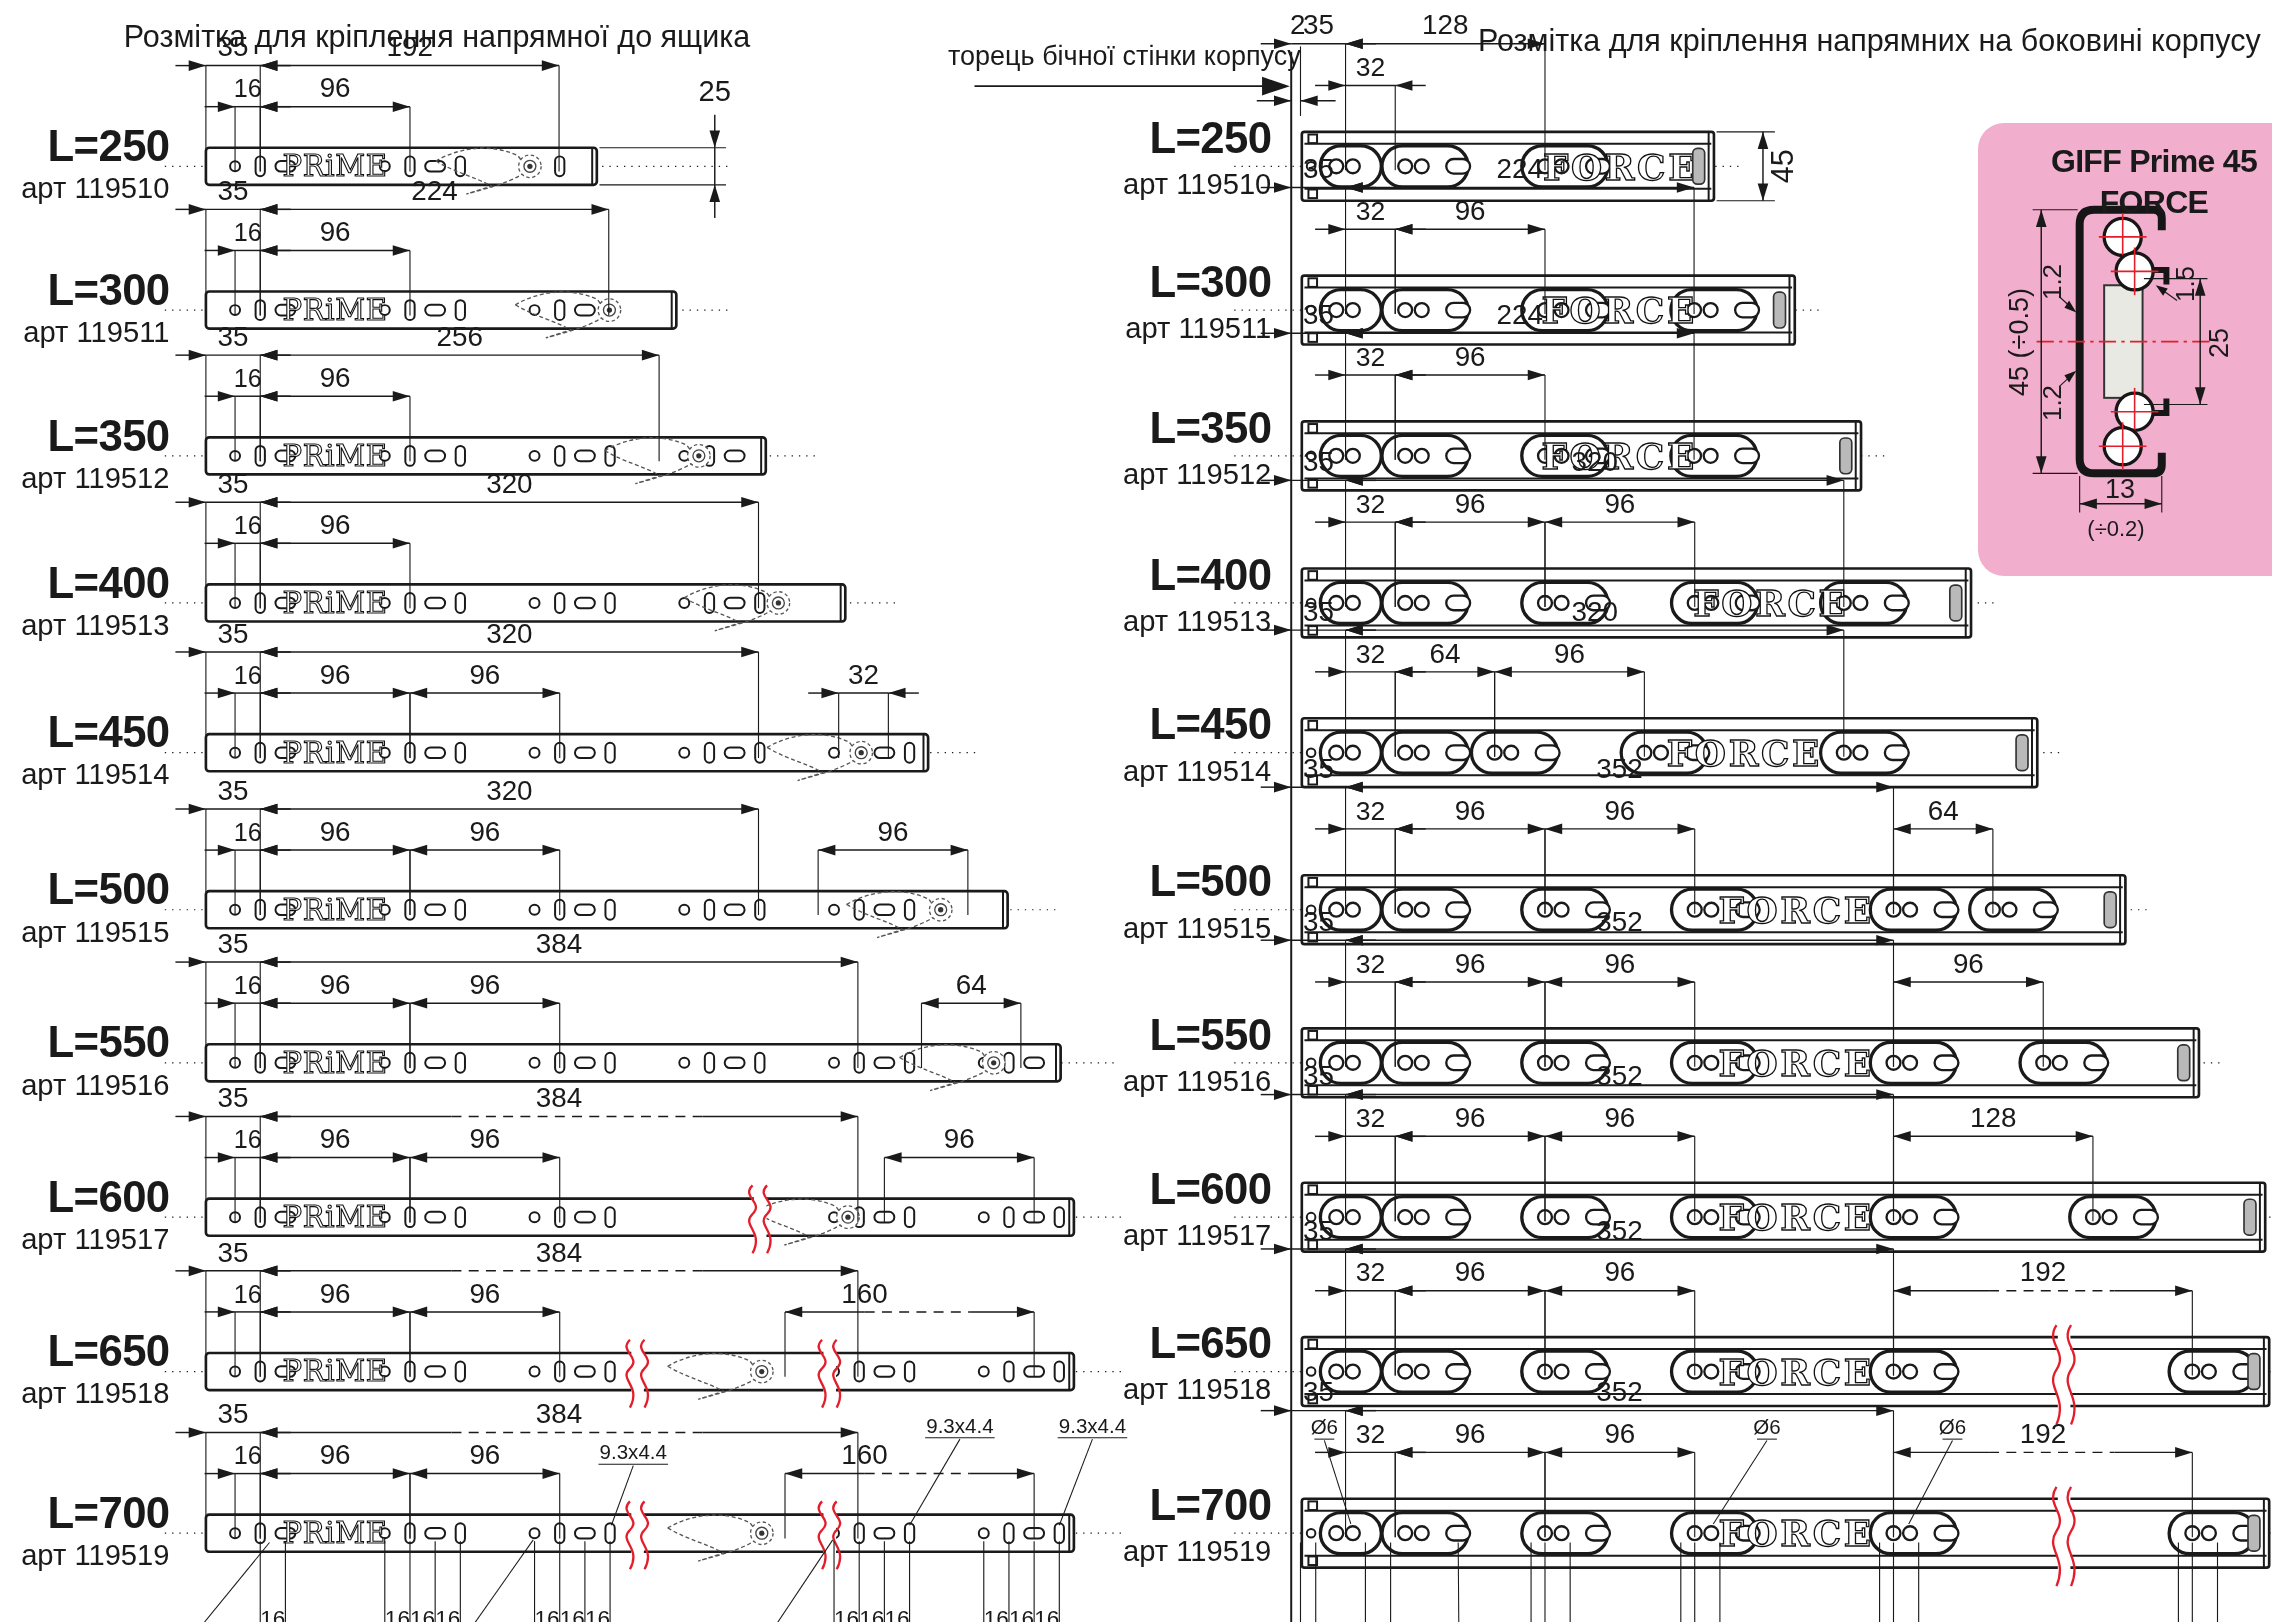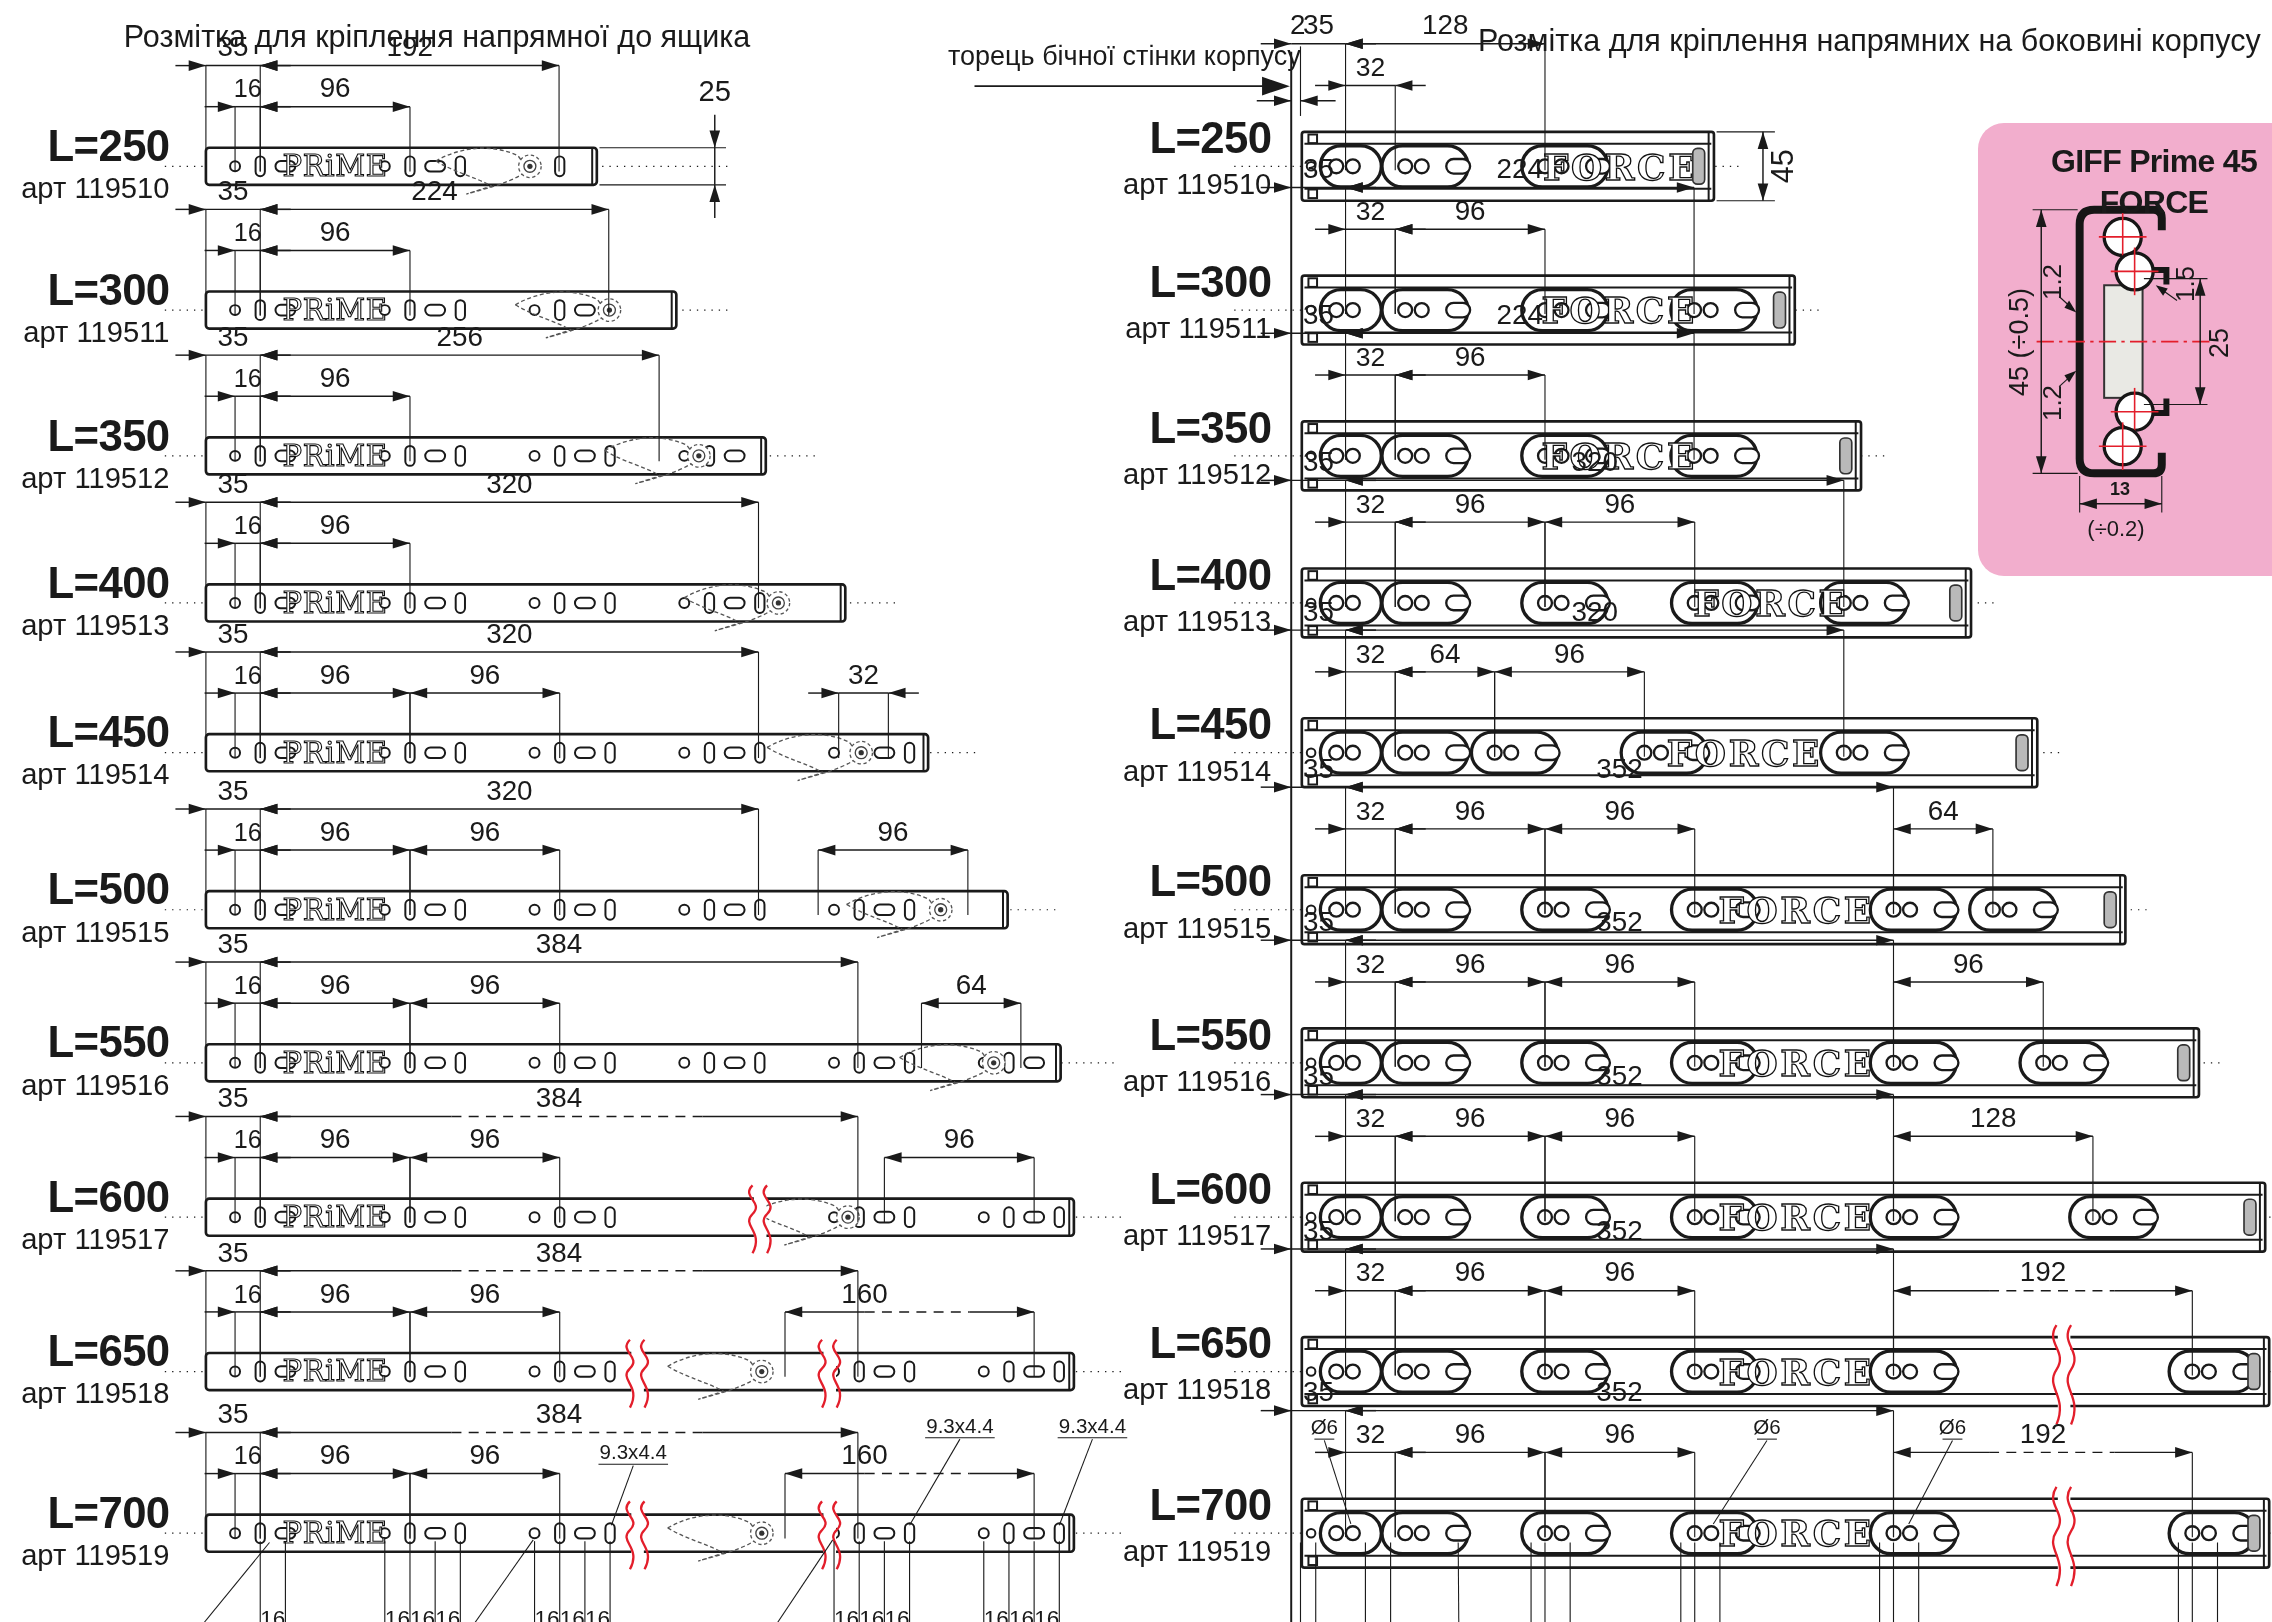--- a/index.html
+++ b/index.html
@@ -1566,17 +1566,17 @@
         <line x1="300" y1="268" x2="272" y2="248" stroke="#1a1a1a" stroke-width="1.7"></line>
         <polygon points="268,245 286,250 279,261" fill="#161616"></polygon>
       </svg>
     <div class="ttl" style="top:20px;">GIFF Prime 45</div>
     <div class="ttl" style="top:61px;">FORCE</div>
     <div class="cdim rot" style="left:41px;top:219px;font-size:27px;">45 (÷0.5)</div>
     <div class="cdim rot" style="left:74px;top:159px;">1.2</div>
     <div class="cdim rot" style="left:74px;top:280px;">1.2</div>
     <div class="cdim rot" style="left:207px;top:161px;">1.5</div>
     <div class="cdim rot" style="left:241px;top:220px;font-size:27px;">25</div>
-    <div class="cdim" style="left:142px;top:366px;font-size:18px;font-weight:bold;">13</div>
+    <div class="cdim" style="left:142px;top:366px;font-size:27px;">13</div>
     <div class="cdim" style="left:138px;top:406px;font-size:22px;">(÷0.2)</div>
   </div>
 </div>
 
 
 </body></html>

